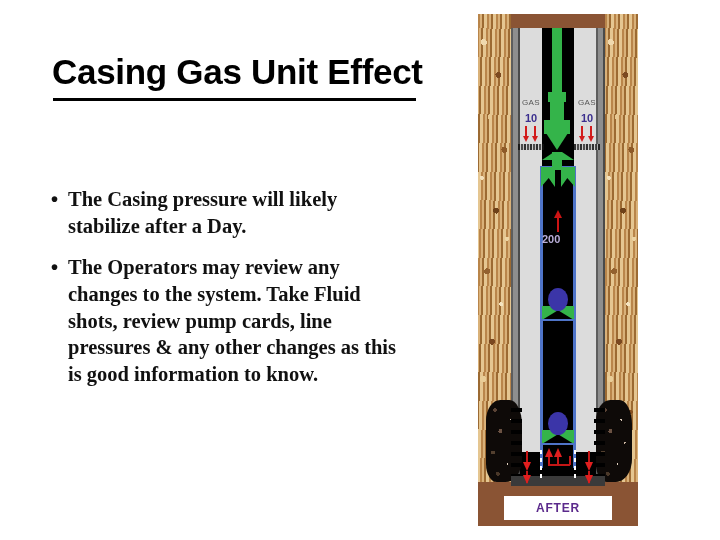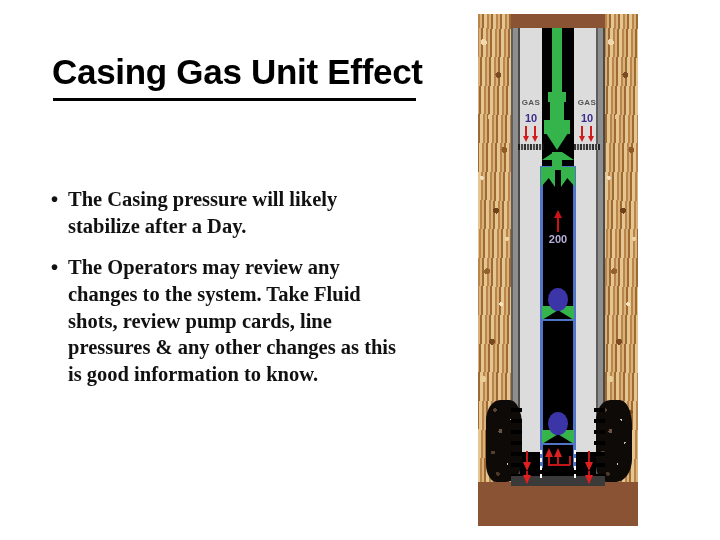--- a/index.html
+++ b/index.html
@@ -329,21 +329,21 @@
     position: absolute;
     width: 26px;
     text-align: center;
     z-index: 6;
   }
   #gas-group-left  { left: 40px; top: 84px; }
   #gas-group-right { left: 96px; top: 84px; }
 
   .gas-label {
     font-size: 8px;
-    font-weight: bold;
+    font-weight: normal;
     color: #555555;
     letter-spacing: 0.4px;
     line-height: 10px;
   }
   .gas-value {
     font-size: 11px;
     font-weight: bold;
     color: #3b2f8e;
     line-height: 14px;
     margin-top: 3px;
@@ -378,21 +378,20 @@
     background: repeating-linear-gradient(90deg, #111 0 2px, #cccccc 2px 3px, #333 3px 5px, #bbbbbb 5px 6px);
     opacity: .85;
   }
 
   
   #pressure-group {
     position: absolute;
     left: 64px;
     top: 196px;
     width: 32px;
-    text-align: center;
     z-index: 6;
   }
   #pressure-arrow {
     position: relative;
     height: 22px;
   }
   #pressure-arrow .shaft {
     position: absolute;
     left: 15px;
     top: 6px;
@@ -629,15 +628,18 @@
     <div class="flow-stem" style="left:48px; top:457px; height:12px;"></div>
     <div class="flow-arrow down" style="left:44.5px; top:461px;"></div>
 
     <div class="flow-stem" style="left:110px; top:437px; height:12px;"></div>
     <div class="flow-arrow down" style="left:106.5px; top:448px;"></div>
     <div class="flow-stem" style="left:110px; top:457px; height:12px;"></div>
     <div class="flow-arrow down" style="left:106.5px; top:461px;"></div>
 
     <div id="sump"></div>
 
+    <div id="after-box">
+      <span id="after-label">AFTER</span>
+    </div>
 
   </div>
 </div>
 
 </body></html>

